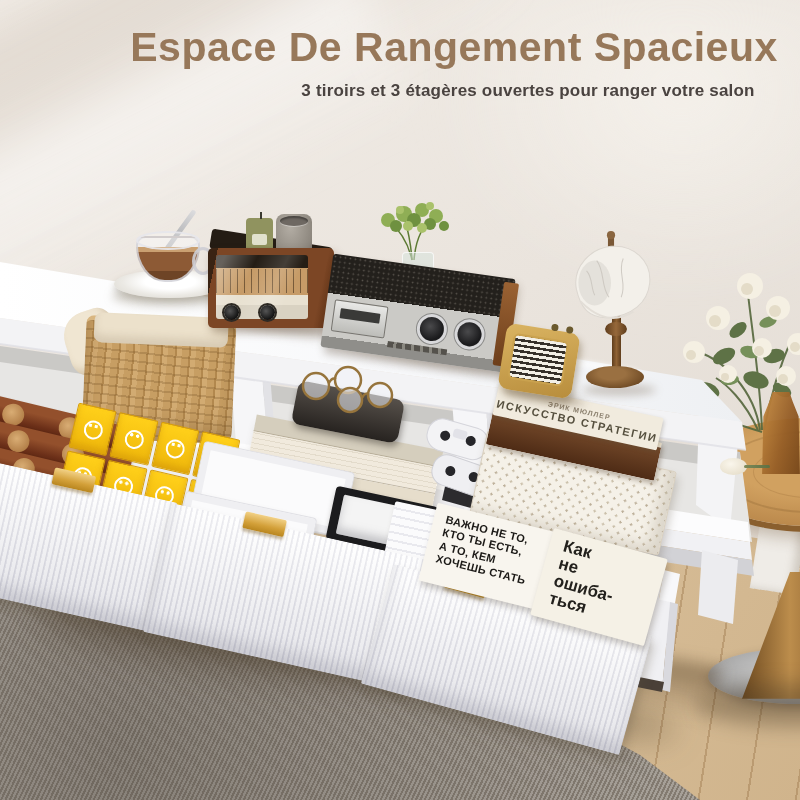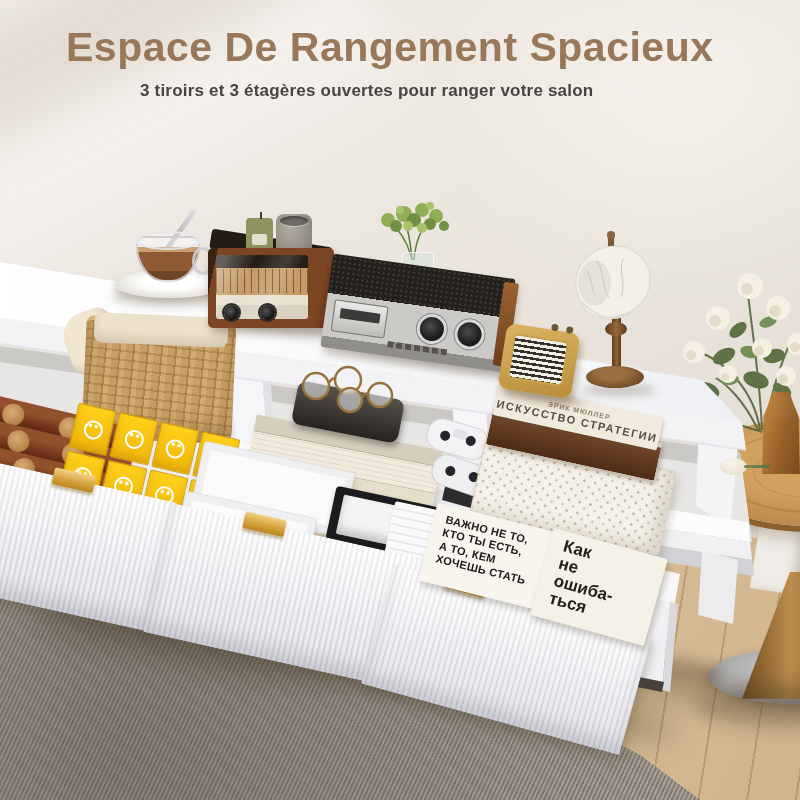--- a/index.html
+++ b/index.html
@@ -9,21 +9,21 @@
 
   
   #wall{inset:0;background:linear-gradient(155deg,#f2ede7 0%,#eae4dd 45%,#e3dcd4 80%,#ded6cd 100%);}
   #streak1{left:-120px;top:-60px;width:620px;height:200px;background:linear-gradient(rgba(208,197,185,.55),rgba(208,197,185,0));
            transform:rotate(-27deg);filter:blur(26px);}
   #streak2{left:-140px;top:90px;width:560px;height:150px;background:linear-gradient(rgba(255,255,255,.6),rgba(255,255,255,0));
            transform:rotate(-27deg);filter:blur(22px);}
   #streak3{left:430px;top:0px;width:420px;height:300px;background:radial-gradient(ellipse at 60% 30%,rgba(255,253,248,.5),transparent 70%);filter:blur(30px);}
 
   
-  #headline{left:0;right:0;top:0;padding-left:40px;}
+  #headline{left:16px;right:0;top:0;text-align:center;padding-left:40px;}
   #title{position:relative;margin:26px 0 0 0;transform:translateX(26px);
          font-size:41px;font-weight:800;letter-spacing:.5px;color:#97785a;line-height:1.05;}
   #subtitle{position:relative;margin:12px 0 0 0;transform:translateX(100px);
             font-size:17px;font-weight:700;letter-spacing:.2px;color:#4a4340;}
 
   
   #floor{inset:0;clip-path:polygon(0px 418px,800px 545px,800px 800px,0px 800px);
          background:
           radial-gradient(ellipse at 30% 25%,rgba(255,246,224,.55),transparent 55%),
           repeating-linear-gradient(99deg,rgba(146,106,60,0) 0 46px,rgba(140,100,55,.33) 46px 48px),

